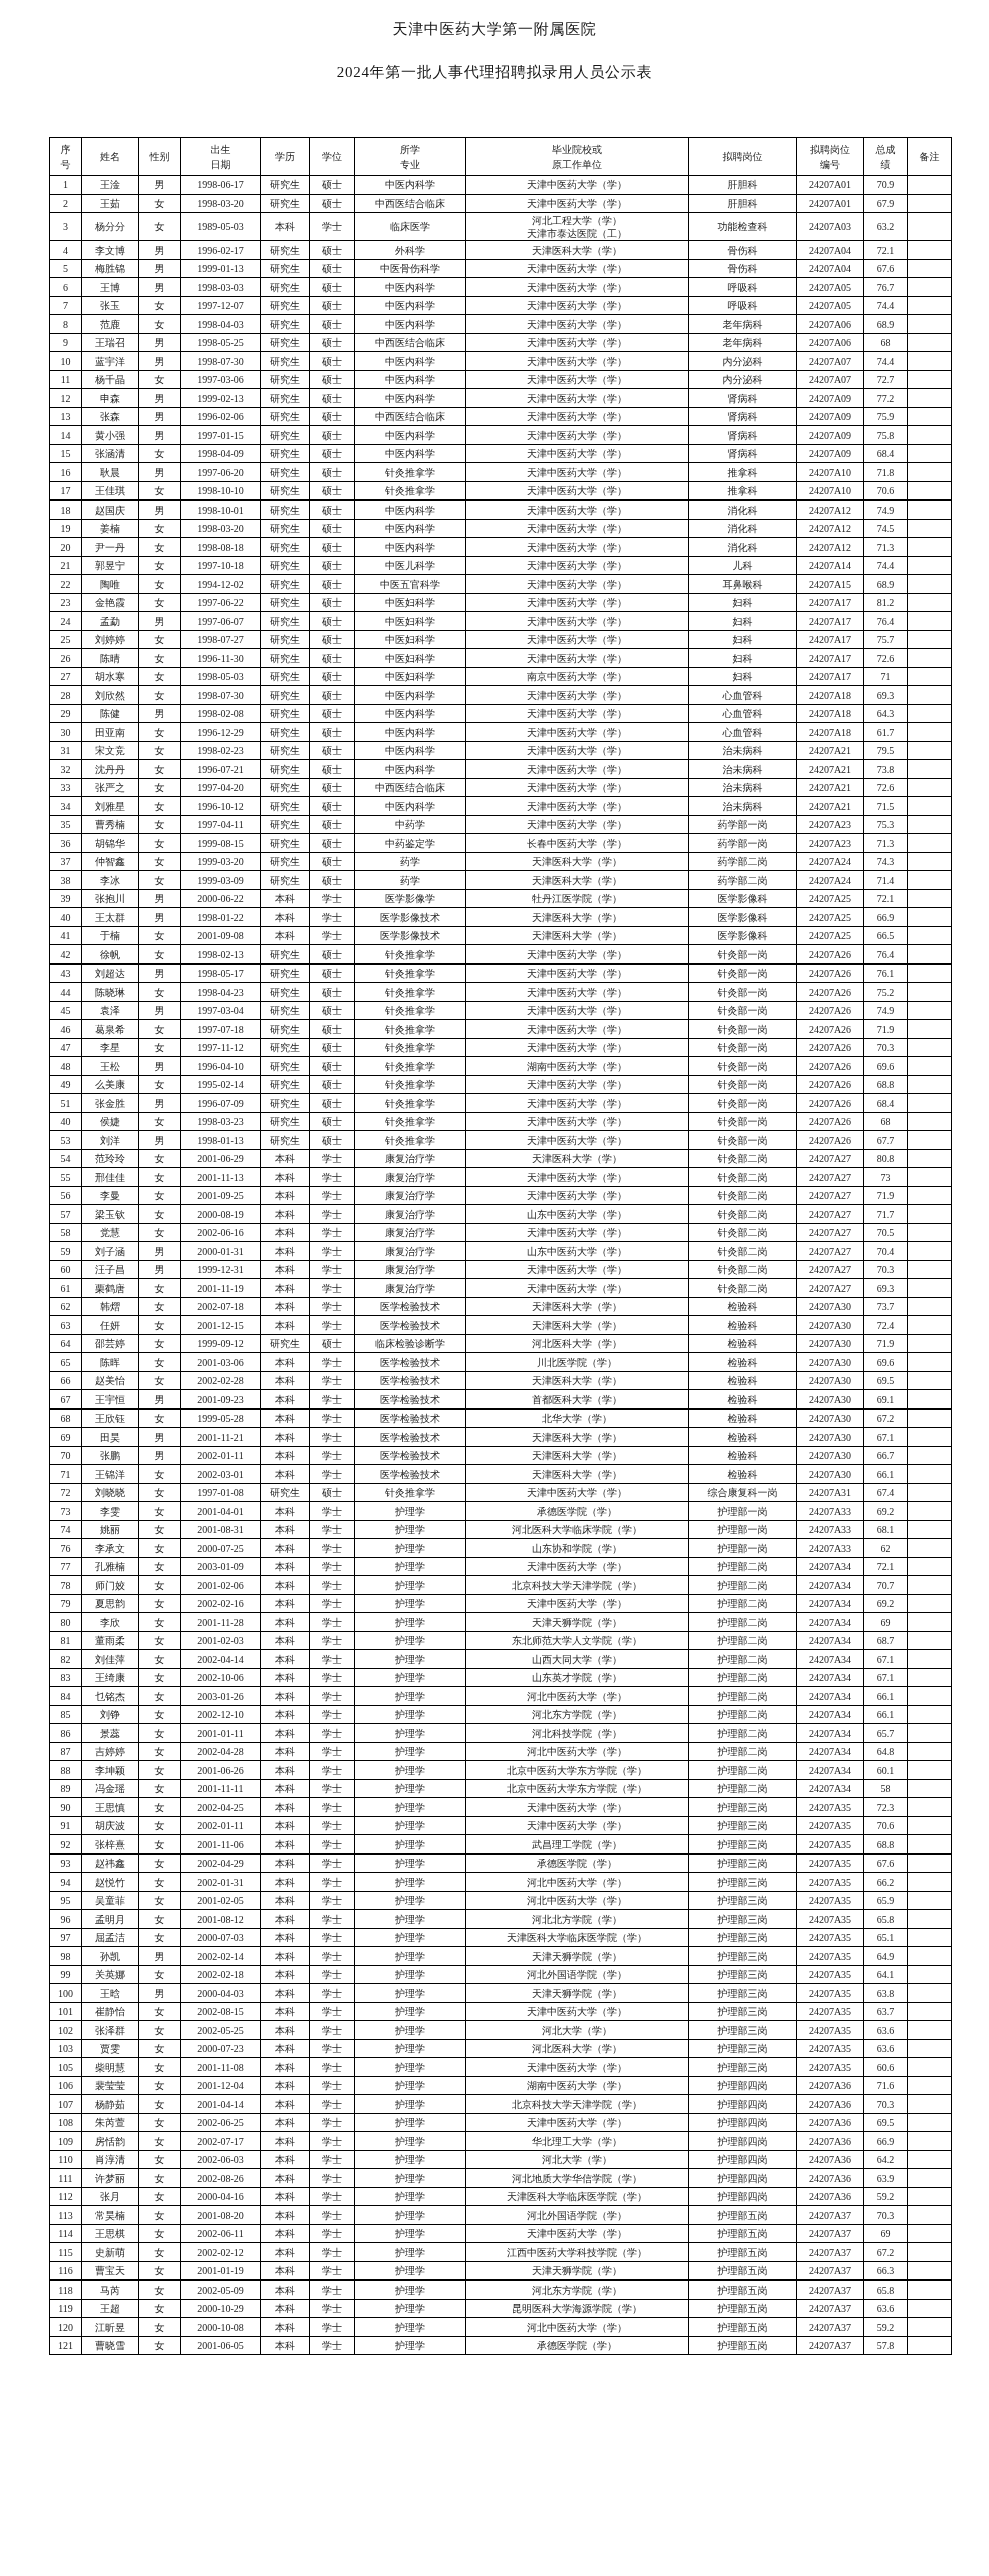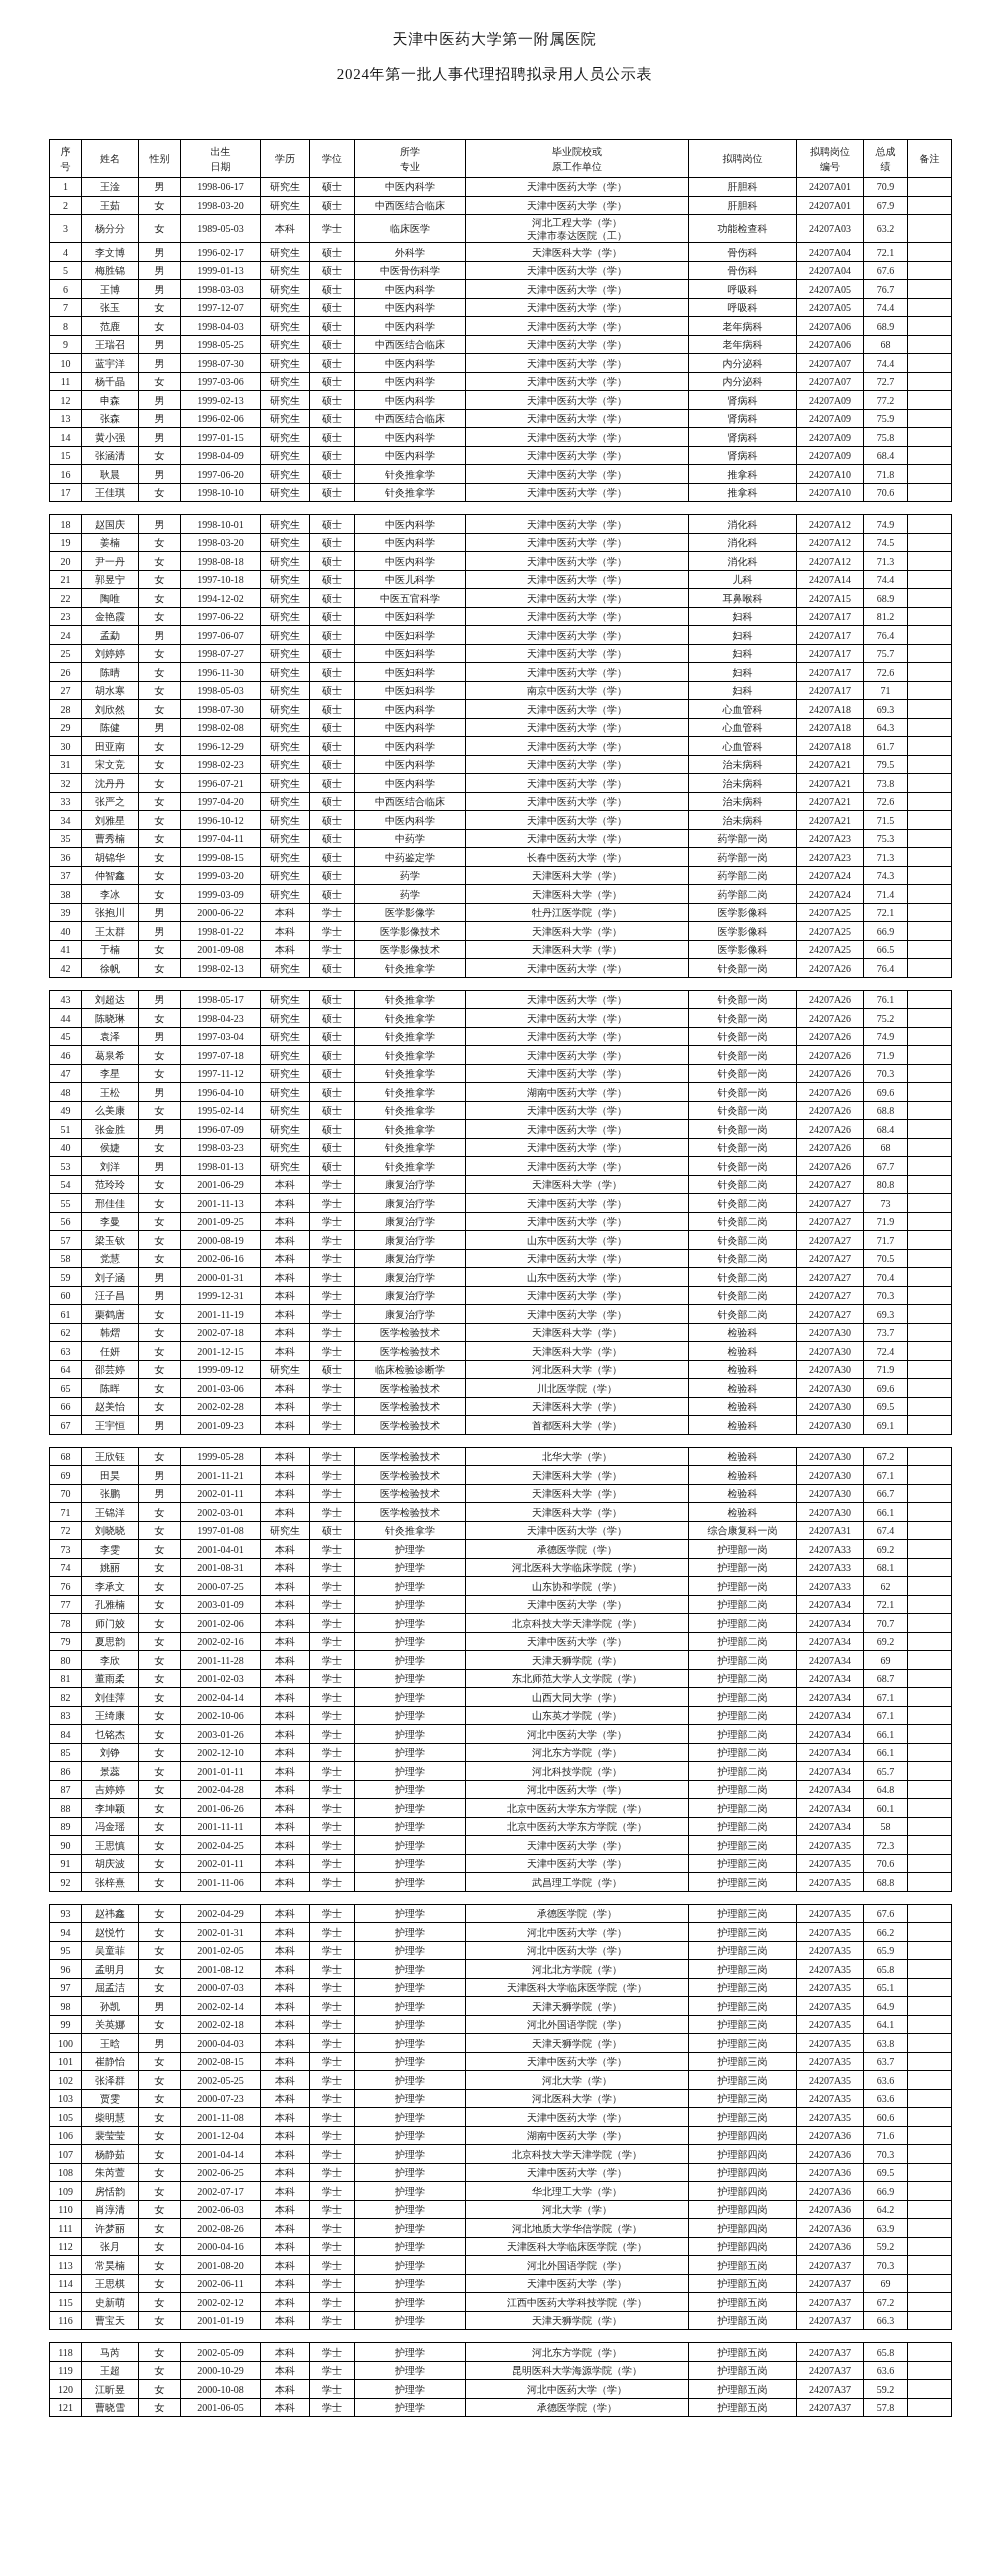--- a/index.html
+++ b/index.html
@@ -2,26 +2,26 @@
 <html style="font-size:10.6px"><head>
 <meta charset="utf-8">
 <style>
   * { box-sizing: border-box; }
   html,body { margin:0; padding:0; }
   body {
     width:989px; height:2576px; background:#ffffff; color:#111;
     font-family:"Liberation Serif","DejaVu Serif",serif;
   }
   .title { text-align:center; font-weight:400; color:#161616; }
-  #title1 { padding-top:30px; font-size:15px; letter-spacing:0.7px; }
-  #title2 { margin-top:16px; font-size:15px; letter-spacing:0.7px; }
+  #title1 { padding-top:20px; font-size:15px; letter-spacing:0.7px; }
+  #title2 { margin-top:24px; font-size:15px; letter-spacing:0.7px; }
   #table-root { margin:55px 0 0 49px; width:904px; }
   table.sheet {
     border-collapse:collapse; table-layout:fixed;
-    border:1.3px solid #000; margin-top:12px;
+    border:1.3px solid #000; margin-top:0;
   }
   table.sheet:first-child { margin-top:0; }
   .sheet th, .sheet td {
     border:0.7px solid #000; text-align:center; vertical-align:middle;
     font-size:10px; font-weight:400; padding:0.7px 1.3px;
     white-space:pre-line; color:#1d1d1d; overflow:hidden;
   }
   .sheet th { height:38px; line-height:1.5; }
   .sheet td { height:18.5px; line-height:1.3; }
 </style>

